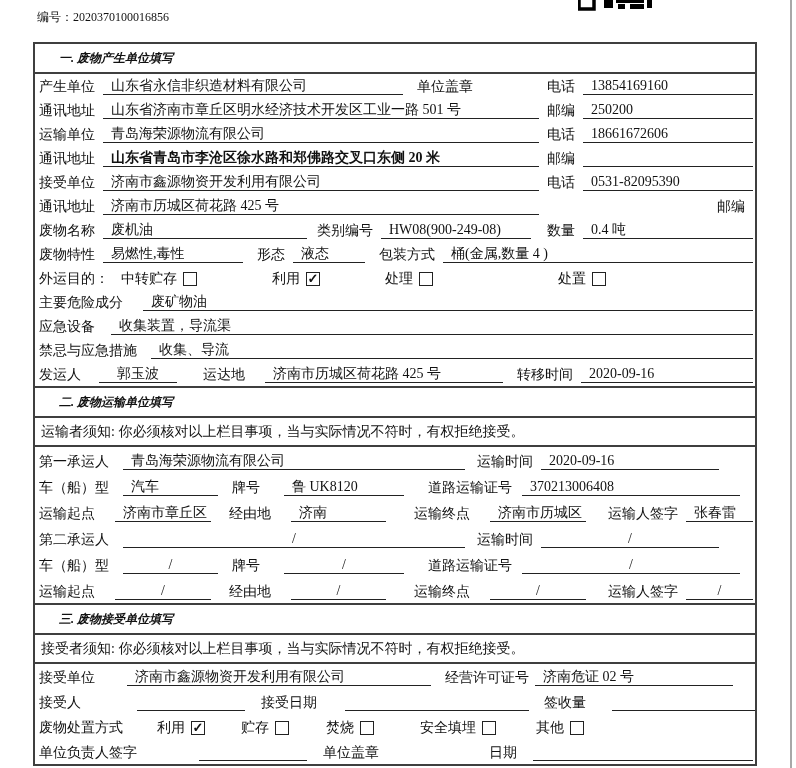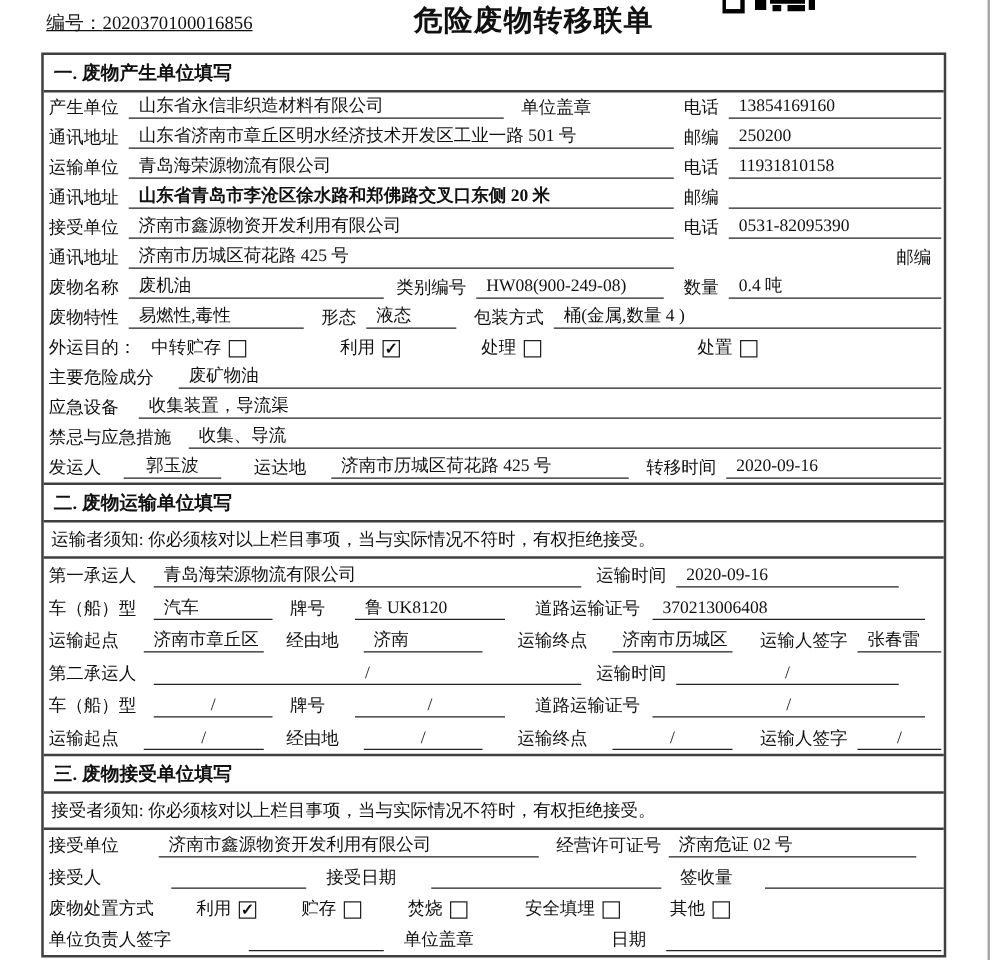--- a/index.html
+++ b/index.html
@@ -4,33 +4,33 @@
 <style>
   html,body{margin:0;padding:0;}
   body{
     width:796px;height:768px;overflow:hidden;position:relative;
     background:#ffffff;color:#111;
     font-family:"Liberation Serif","DejaVu Serif",serif;
     font-size:14px;
   }
   
   .doc-header{position:relative;height:42px;}
-  .serial{position:absolute;left:37px;top:9px;font-size:15px;white-space:nowrap;text-decoration:underline;}
+  .serial{position:absolute;left:37px;top:9px;font-size:12px;white-space:nowrap;}
   .doc-title{position:absolute;left:331px;top:1px;font-size:23px;font-weight:700;letter-spacing:1px;white-space:nowrap;}
   .qr-frag{position:absolute;left:578px;top:0;}
   .scan-edge{position:absolute;top:0;right:4px;width:2px;height:768px;background:#a8a8a8;}
   
   .form-table{
     position:relative;margin-left:33px;width:724px;box-sizing:border-box;
     border:2px solid #3f3f3f;background:#fff;
   }
   .section + .section{border-top:2px solid #3f3f3f;}
   .sec-title{
-    height:28px;display:flex;align-items:center;padding-left:8px;
-    font-weight:700;font-size:15px;border-bottom:2px solid #3f3f3f;white-space:nowrap;
+    height:28px;display:flex;align-items:center;padding-left:24px;
+    font-weight:700;font-size:12px;border-bottom:2px solid #3f3f3f;white-space:nowrap;font-style:italic;
   }
   .sec-note{
     height:27px;display:flex;align-items:center;padding-left:6px;
     border-bottom:2px solid #3f3f3f;white-space:nowrap;
   }
   .frow{display:flex;align-items:flex-end;padding:0 2px 3px 4px;box-sizing:border-box;}
   .sec-1 .frow{height:24px;}
   .sec-2 .frow{height:26px;}
   .sec-3 .frow{height:25px;}
   .lab{white-space:nowrap;line-height:17px;flex:0 0 auto;}
@@ -47,21 +47,20 @@
     width:12px;height:12px;border:1.5px solid #222;margin-left:6px;margin-bottom:1px;
     display:inline-flex;align-items:center;justify-content:center;
     font-size:13px;font-weight:700;line-height:10px;box-sizing:content-box;color:#111;
   }
 </style>
 </head>
 <body>
 
 <div class="doc-header">
   <div class="serial"><span>编号：</span><span>2020370100016856</span></div>
-  <div class="doc-title">危险废物转移联单</div>
   <svg class="qr-frag" width="74" height="12" viewBox="0 0 74 12">
     <rect x="1" y="-6" width="15" height="15" fill="none" stroke="#000" stroke-width="3.5"></rect>
     <rect x="26" y="0" width="9" height="8" fill="#000"></rect>
     <rect x="38" y="-2" width="28" height="5" fill="#000"></rect>
     <rect x="40" y="4" width="7" height="5" fill="#000"></rect>
     <rect x="52" y="4" width="14" height="5" fill="#000"></rect>
     <rect x="69" y="-2" width="5" height="10" fill="#000"></rect>
   </svg>
 </div>
 
@@ -88,21 +87,21 @@
         <span class="gap" style="width: 8px;"></span>
         <span class="val" style="width: 170px;">250200</span>
       </div>
       <div class="frow">
         <span class="lab">运输单位</span>
         <span class="gap" style="width: 8px;"></span>
         <span class="val" style="width: 436px;">青岛海荣源物流有限公司</span>
         <span class="fspace"></span>
         <span class="lab">电话</span>
         <span class="gap" style="width: 8px;"></span>
-        <span class="val" style="width: 170px;">11931810158</span>
+        <span class="val" style="width: 170px;">18661672606</span>
       </div>
       <div class="frow">
         <span class="lab">通讯地址</span>
         <span class="gap" style="width: 8px;"></span>
         <span class="val" style="width: 436px; font-weight: bold;">山东省青岛市李沧区徐水路和郑佛路交叉口东侧 20 米</span>
         <span class="fspace"></span>
         <span class="lab">邮编</span>
         <span class="gap" style="width: 8px;"></span>
         <span class="val" style="width: 170px;"></span>
       </div>

